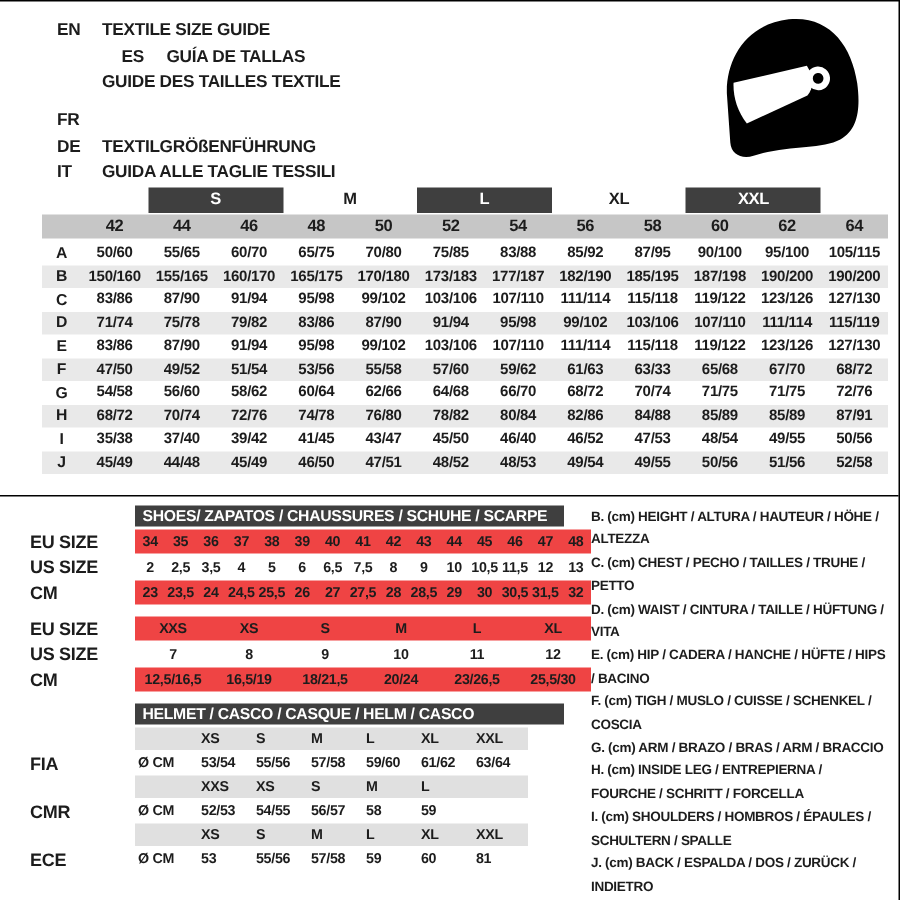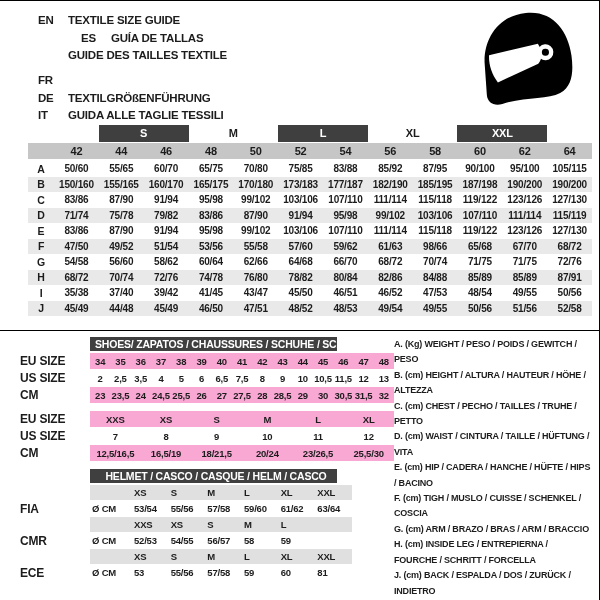--- a/index.html
+++ b/index.html
@@ -33,28 +33,28 @@
   .divider { position:absolute; top:329px; left:0; width:600px; border-top:1.5px solid #000; }
   .lower { position:absolute; top:334px; left:20px; width:574px; display:flex; }
   .left-tables { width:374px; flex:0 0 374px; }
   .legend { width:198px; padding-top:2px; }
   .legend-item { font-size:9px; line-height:15.4px; }
 
   
   .subtable { margin-top:8px; }
   .subtable:first-child { margin-top:2px; }
   .st-titlerow { display:grid; grid-template-columns:70px 1fr; margin-bottom:2px; }
-  .st-title { width:247px; height:14px; line-height:14px; background:#3f3f3f; color:#fff;
-              font-size:10.5px; padding-left:5px; box-sizing:border-box; white-space:nowrap;text-align:center; }
+  .st-title { width:286px; height:14px; line-height:14px; background:#3f3f3f; color:#fff;
+              font-size:10.5px; padding-left:5px; box-sizing:border-box; white-space:nowrap; }
   .st-row { display:grid; grid-template-columns:70px 1fr; align-items:center; height:16px; margin-bottom:1px; }
   .st-label { font-size:12px; }
   .st-vals { display:grid; align-items:center; height:100%; }
   .cols15 { grid-template-columns:repeat(15,1fr); }
   .cols6  { grid-template-columns:repeat(6,1fr); }
-  .shaded { background:#f9a8d4; }
+  .shaded { background:#ef4444; }
   .st-cell { text-align:center; font-size:9.5px; white-space:nowrap; }
 
   
   .hm-row { display:grid; grid-template-columns:70px 1fr; align-items:center; height:15px; margin-bottom:1px; }
   .hm-vals { display:grid; grid-template-columns:42px repeat(6,1fr); width:262px; height:100%; align-items:center; }
   .hm-sizeband { background:#e0e0e0; }
   .hm-cell { text-align:left; font-size:9.5px; padding-left:2px; white-space:nowrap; }
 </style>
 </head>
 <body>
@@ -195,21 +195,21 @@
         <div class="mt-grid mt-row alt">
           <div class="mt-cell mt-letter">F</div>
           <div class="mt-cell">47/50</div>
           <div class="mt-cell">49/52</div>
           <div class="mt-cell">51/54</div>
           <div class="mt-cell">53/56</div>
           <div class="mt-cell">55/58</div>
           <div class="mt-cell">57/60</div>
           <div class="mt-cell">59/62</div>
           <div class="mt-cell">61/63</div>
-          <div class="mt-cell">98/66</div>
+          <div class="mt-cell">63/33</div>
           <div class="mt-cell">65/68</div>
           <div class="mt-cell">67/70</div>
           <div class="mt-cell">68/72</div>
         </div>
         <div class="mt-grid mt-row">
           <div class="mt-cell mt-letter">G</div>
           <div class="mt-cell">54/58</div>
           <div class="mt-cell">56/60</div>
           <div class="mt-cell">58/62</div>
           <div class="mt-cell">60/64</div>
@@ -238,21 +238,21 @@
           <div class="mt-cell">87/91</div>
         </div>
         <div class="mt-grid mt-row">
           <div class="mt-cell mt-letter">I</div>
           <div class="mt-cell">35/38</div>
           <div class="mt-cell">37/40</div>
           <div class="mt-cell">39/42</div>
           <div class="mt-cell">41/45</div>
           <div class="mt-cell">43/47</div>
           <div class="mt-cell">45/50</div>
-          <div class="mt-cell">46/51</div>
+          <div class="mt-cell">46/40</div>
           <div class="mt-cell">46/52</div>
           <div class="mt-cell">47/53</div>
           <div class="mt-cell">48/54</div>
           <div class="mt-cell">49/55</div>
           <div class="mt-cell">50/56</div>
         </div>
         <div class="mt-grid mt-row alt">
           <div class="mt-cell mt-letter">J</div>
           <div class="mt-cell">45/49</div>
           <div class="mt-cell">44/48</div>
@@ -458,25 +458,25 @@
                 <div class="hm-cell">59</div>
                 <div class="hm-cell">60</div>
                 <div class="hm-cell">81</div>
               </div>
             </div>
           </div>
       </div>
 
     </div>
     <div class="legend">
-        <div class="legend-item">A. (Kg) WEIGHT / PESO / POIDS / GEWITCH / PESO</div>
         <div class="legend-item">B. (cm) HEIGHT / ALTURA / HAUTEUR / HÖHE / ALTEZZA</div>
         <div class="legend-item">C. (cm) CHEST / PECHO / TAILLES / TRUHE / PETTO</div>
         <div class="legend-item">D. (cm) WAIST / CINTURA / TAILLE / HÜFTUNG / VITA</div>
         <div class="legend-item">E. (cm) HIP / CADERA / HANCHE / HÜFTE / HIPS /  BACINO</div>
         <div class="legend-item">F. (cm) TIGH / MUSLO / CUISSE / SCHENKEL / COSCIA</div>
         <div class="legend-item">G. (cm) ARM  / BRAZO / BRAS / ARM / BRACCIO</div>
         <div class="legend-item">H. (cm) INSIDE LEG / ENTREPIERNA / FOURCHE / SCHRITT / FORCELLA</div>
+        <div class="legend-item">I. (cm) SHOULDERS / HOMBROS / ÉPAULES / SCHULTERN / SPALLE</div>
         <div class="legend-item">J. (cm) BACK / ESPALDA / DOS / ZURÜCK / INDIETRO</div>
       </div>
   </div>
 
 </div>
 
 </body></html>

